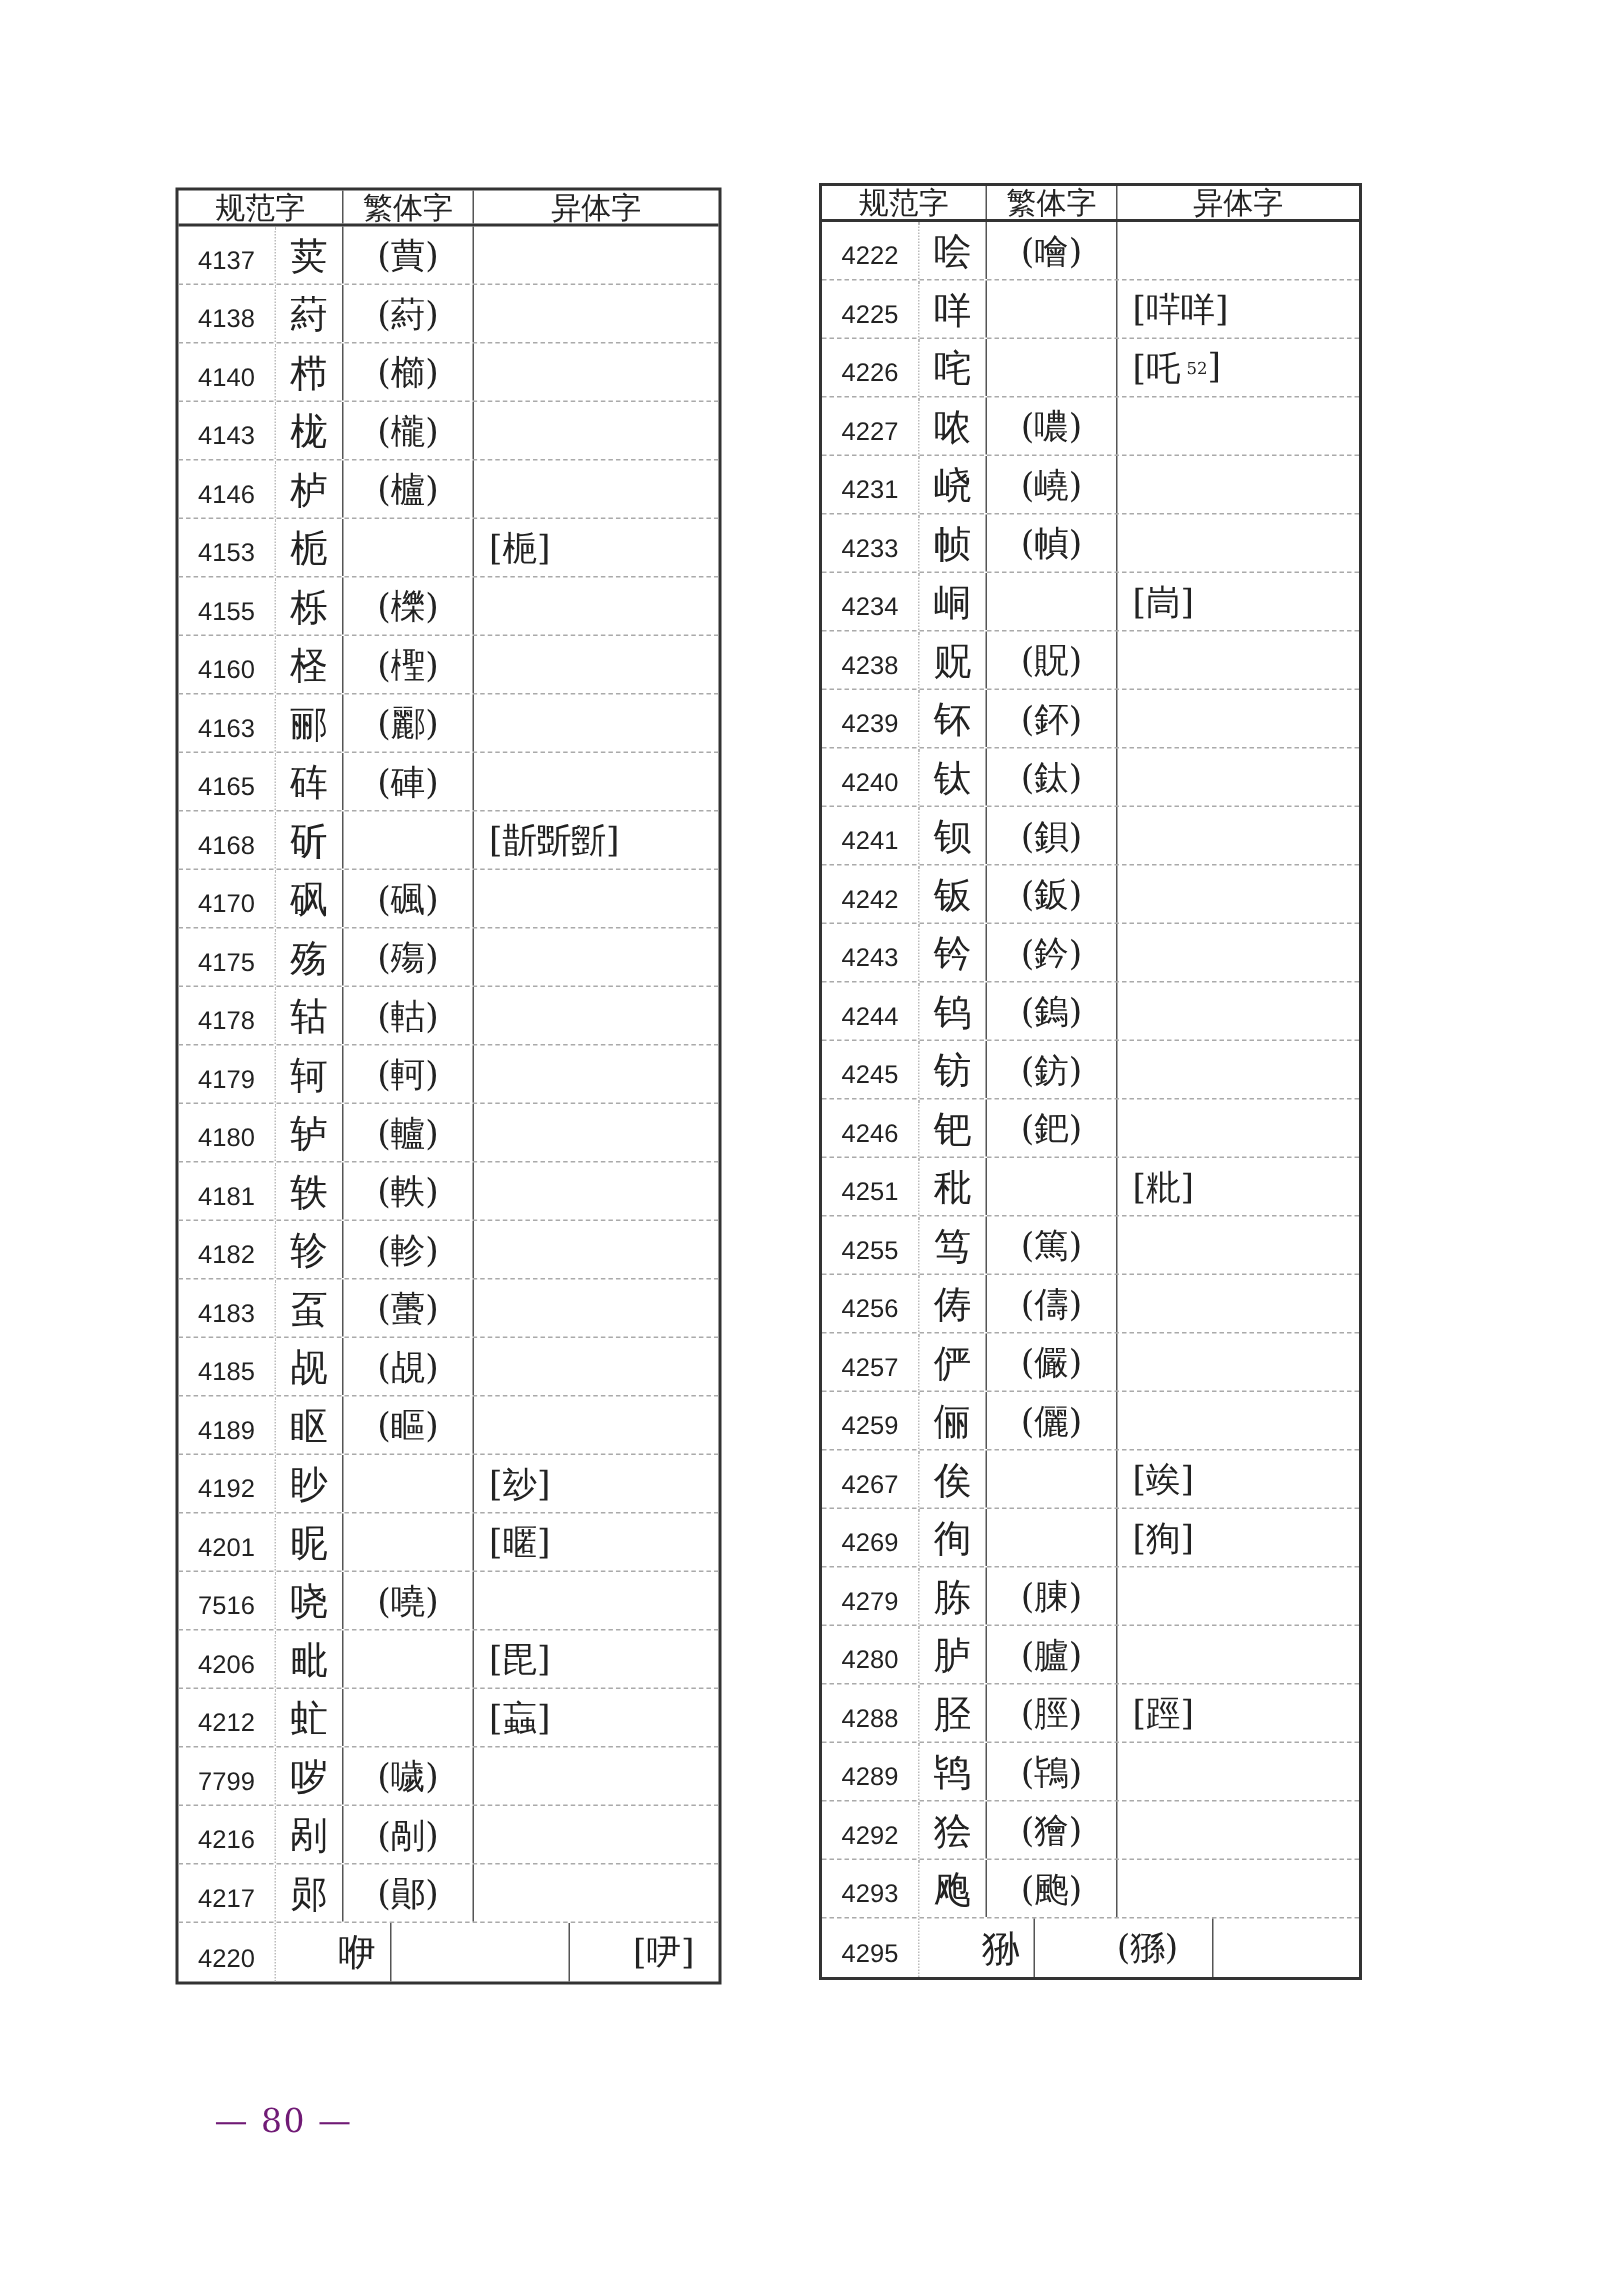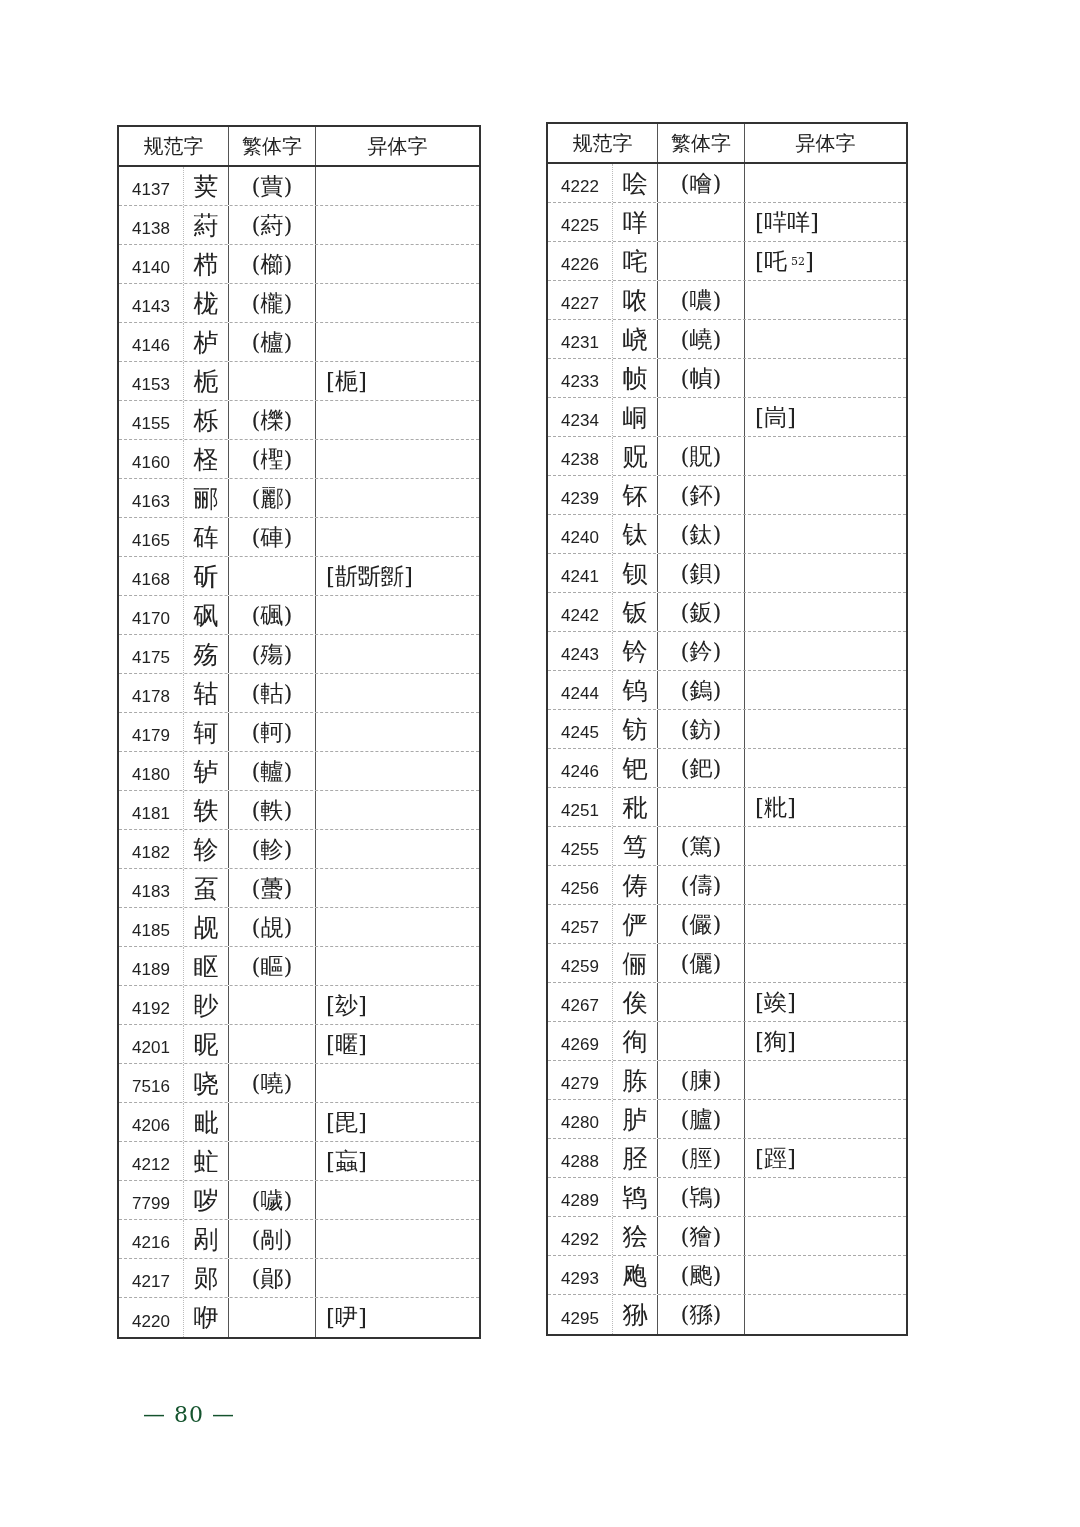--- a/index.html
+++ b/index.html
@@ -13,38 +13,38 @@
     }
     .tbl {
       position: absolute;
       border: 2px solid #333;
       box-sizing: border-box;
       background: #fff;
     }
     #table-left  { left: 117px; top: 125px; width: 364px; }
     #table-right { left: 546px; top: 122px; width: 362px; }
     .hdr {
-      display: flex; height: 40px;
+      display: flex; height: 24px;
       border-bottom: 2px solid #333;
       box-sizing: border-box;
     }
     .hdr div {
       display: flex; align-items: center; justify-content: center;
       font-family: "DejaVu Sans", sans-serif;
       font-size: 20px; color: #222;
     }
     .hdr .h1 { width: 109px; border-right: 1px solid #555; }
     .hdr .h2 { width: 86px;  border-right: 1px solid #555; }
     .hdr .h3 { flex: 1; }
     .row {
       display: flex; height: 39px;
       border-bottom: 1px dashed #aaa;
       box-sizing: border-box;
     }
-    .row:last-child { border-bottom: none; }
+    .row:last-child { border-bottom: none; gap: 32px; }
     .num {
       width: 65px;
       display: flex; align-items: flex-end; justify-content: center;
       padding-bottom: 5px; box-sizing: border-box;
       font-family: "Liberation Sans", sans-serif;
       font-size: 17px; color: #222;
       border-right: 1px dotted #bbb;
     }
     .std {
       width: 44px;
@@ -60,21 +60,21 @@
     }
     .var {
       flex: 1;
       display: flex; align-items: center; justify-content: flex-start;
       padding-left: 10px;
       font-size: 23px; color: #222;
     }
     .var sup { font-size: 11px; vertical-align: super; margin-left: 4px; }
     #page-number {
       position: absolute; left: 143px; top: 1402px;
-      font-size: 22px; color: #14532d;
+      font-size: 22px; color: #701a75;
       font-family: "DejaVu Serif", serif;
       letter-spacing: 1px;
     }
   </style>
 </head>
 <body>
 
 <div class="tbl" id="table-left">
   <div class="hdr">
     <div class="h1">规范字</div>

